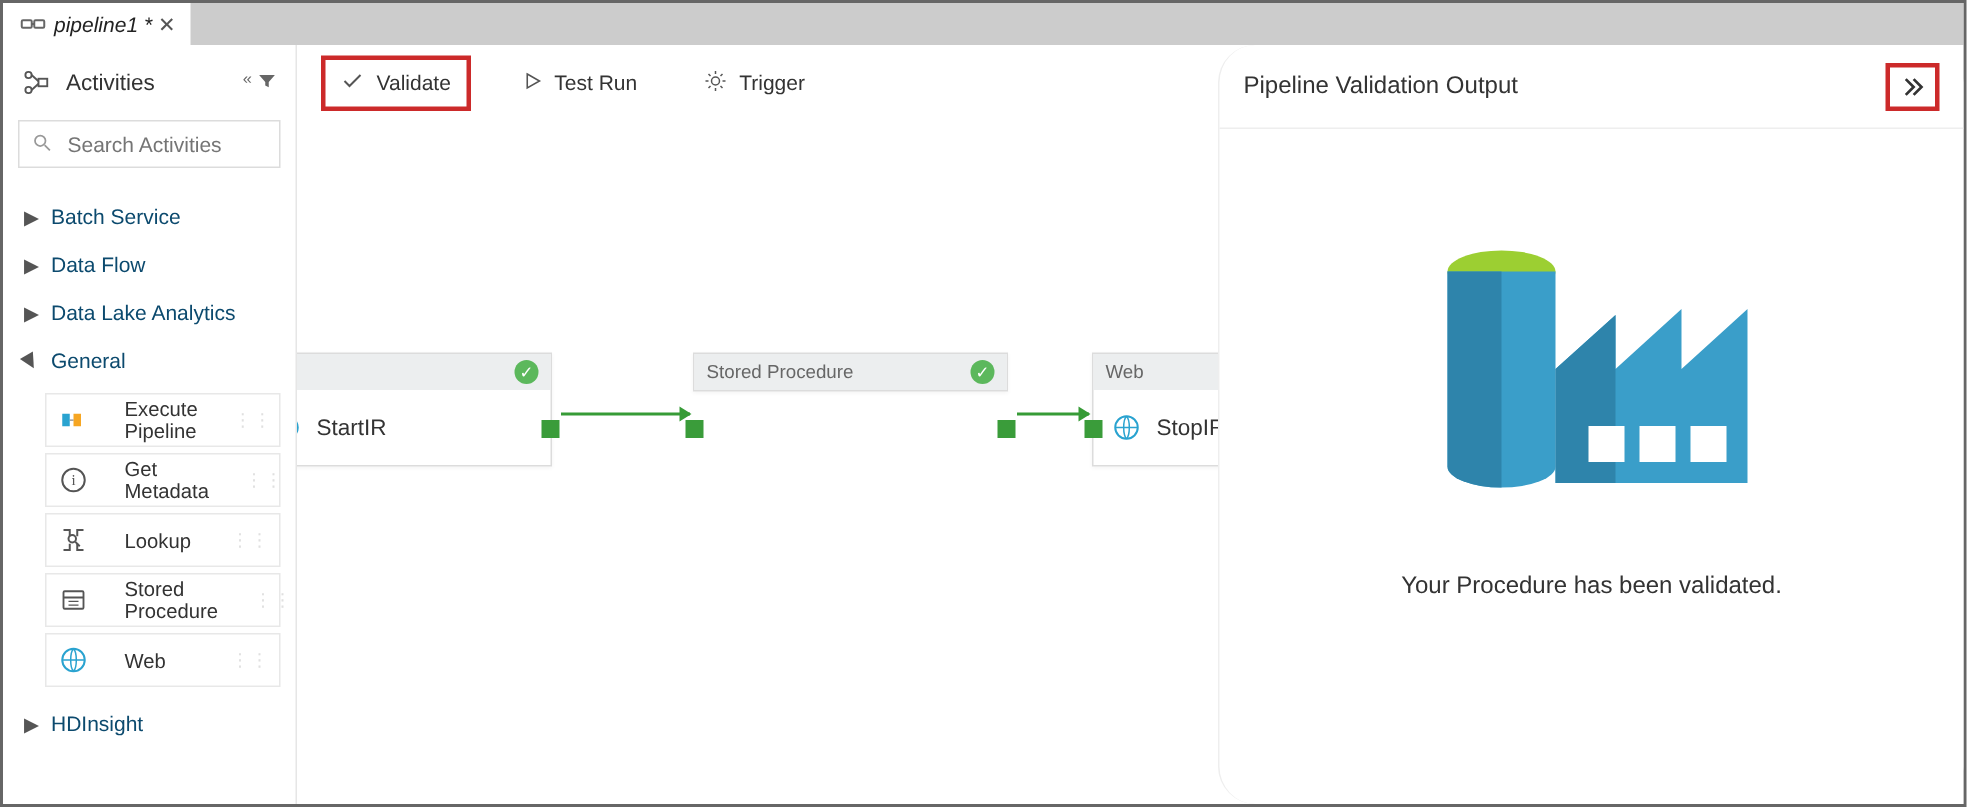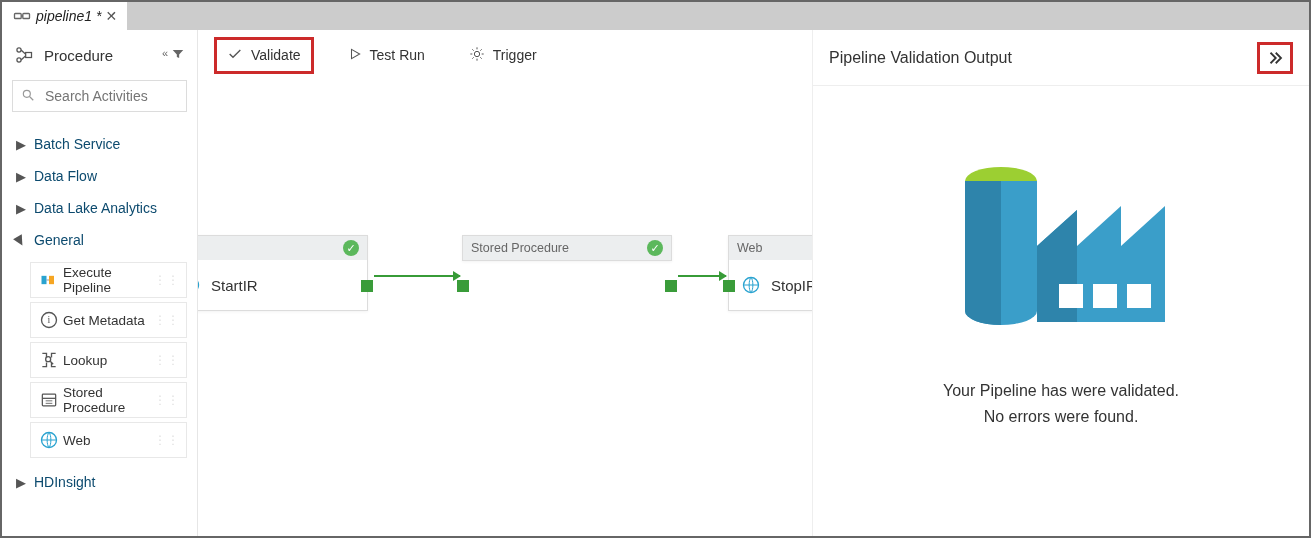--- a/index.html
+++ b/index.html
@@ -29,21 +29,21 @@
   .search-box input { border:none; outline:none; font-size:14px; flex:1; color:#666; background:transparent; }
   .search-box .mag { color:#888; }
 
   .tree { padding: 6px 0; overflow:auto; }
   .tree-item { display:flex; align-items:center; padding:8px 14px; gap:8px; cursor:pointer; }
   .tree-item .caret { font-size:13px; color:#555; width:10px; text-align:center; }
   .tree-item .label { font-size:14px; color:#0c4a6e; }
   .child-list { padding:2px 0 4px 0; }
   .child {
     margin: 4px 10px 4px 28px; height:36px; border:1px solid #e8e8e8; background:#fff;
-    display:flex; align-items:center; padding:0 6px 0 8px; gap:4px; cursor:grab;
+    display:flex; align-items:center; padding:0 6px 0 8px; gap:24px; cursor:grab;
   }
   .child .grip { margin-left:auto; color:#e0e0e0; font-size:12px; letter-spacing:1px; }
   .child .clabel { font-size:13.5px; }
 
   
   .ico { width:20px; height:20px; display:inline-flex; align-items:center; justify-content:center; flex:0 0 20px;}
 
   
   .center { flex:1; position:relative; background:#fff; }
   .toolbar { height:50px; display:flex; align-items:center; padding:16px 16px; gap:24px; }
@@ -57,21 +57,21 @@
   .node .nhead { height:24px; background:#eceeef; display:flex; align-items:center; padding:0 8px; color:#666; font-size:12.5px; position:relative;}
   .node .nhead .tick { margin-left:auto; color:#fff; background:#5cb85c; width:16px; height:16px; border-radius:50%; display:flex; align-items:center; justify-content:center; font-size:11px;}
   .node .nbody { height:50px; display:flex; align-items:center; gap:10px; padding:0 12px; font-size:15px;}
   .port-out, .port-in { width:12px; height:12px; background:#3a9c3a; position:absolute; top:50%; transform:translateY(-50%);}
   .port-out { right:-6px; top: 50px; } .port-in { left:-6px; top:50px; }
 
   .conn { position:absolute; height:2px; background:#379b37;}
   .conn .arrow { position:absolute; right:-1px; top:-4px; width:0;height:0;border-left:8px solid #379b37;border-top:5px solid transparent;border-bottom:5px solid transparent;}
 
   
-  .right-panel { width:497px; border-left:1px solid #eee; background:#fff; display:flex; flex-direction:column; }
+  .right-panel { width:497px; border-left:1px solid #eee; background:#fff; display:flex; flex-direction:column;border-radius:25px; }
   .right-head { height:56px; display:flex; align-items:center; padding:0 16px; border-bottom:1px solid #eee; }
   .right-head .title { font-size:16px; color:#333; }
   .right-close { margin-left:auto; padding:4px 6px; display:flex; align-items:center; justify-content:center; cursor:pointer;}
   .right-body { flex:1; display:flex; flex-direction:column; align-items:center; justify-content:flex-start; padding-top:40px; text-align:center; color:#333; font-size:16px; }
   .factory { width:240px; height:230px; position:relative; }
   .status-lines { margin-top:22px; line-height:1.6; }
 
   
   .factory svg { width:100%; height:100%; }
 </style>
@@ -102,21 +102,21 @@
         <svg viewBox="0 0 24 24">
             <g fill="none" stroke="#555" stroke-width="1.5">
               <circle cx="6" cy="6" r="2.5"></circle>
               <circle cx="6" cy="18" r="2.5"></circle>
               <rect x="14" y="9" width="7" height="6"></rect>
               <line x1="8.5" y1="6" x2="14" y2="11"></line>
               <line x1="8.5" y1="18" x2="14" y2="13"></line>
             </g>
           </svg>
       </span>
-      <span class="title">Procedure</span>
+      <span class="title">Activities</span>
       <span class="hicons">
         <span class="chev-double">«</span>
         <span class="filter-icon">
           <svg width="14" height="14" viewBox="0 0 24 24">
               <path fill="#666" d="M3 5h18l-7 8v6l-4-2v-4z"></path>
             </svg>
         </span>
       </span>
     </div>
 
@@ -323,18 +323,17 @@
 
           <path d="M96 196 V120 l40 -36 v36 l44 -40 v40 l44 -40 v116 z" fill="#3a9ec9"></path>
           <path d="M96 196 V120 l40 -36 v112 z" fill="#2e84ab"></path>
 
           <rect x="118" y="158" width="24" height="24" fill="#fff"></rect>
           <rect x="152" y="158" width="24" height="24" fill="#fff"></rect>
           <rect x="186" y="158" width="24" height="24" fill="#fff"></rect>
         </svg>
       </div>
       <div class="status-lines">
-        <div>Your Pipeline has were validated.</div>
-        <div>No errors were found.</div>
+        <div>Your Procedure has been validated.</div>
       </div>
     </div>
   </aside>
 </div>
 
 </body></html>

